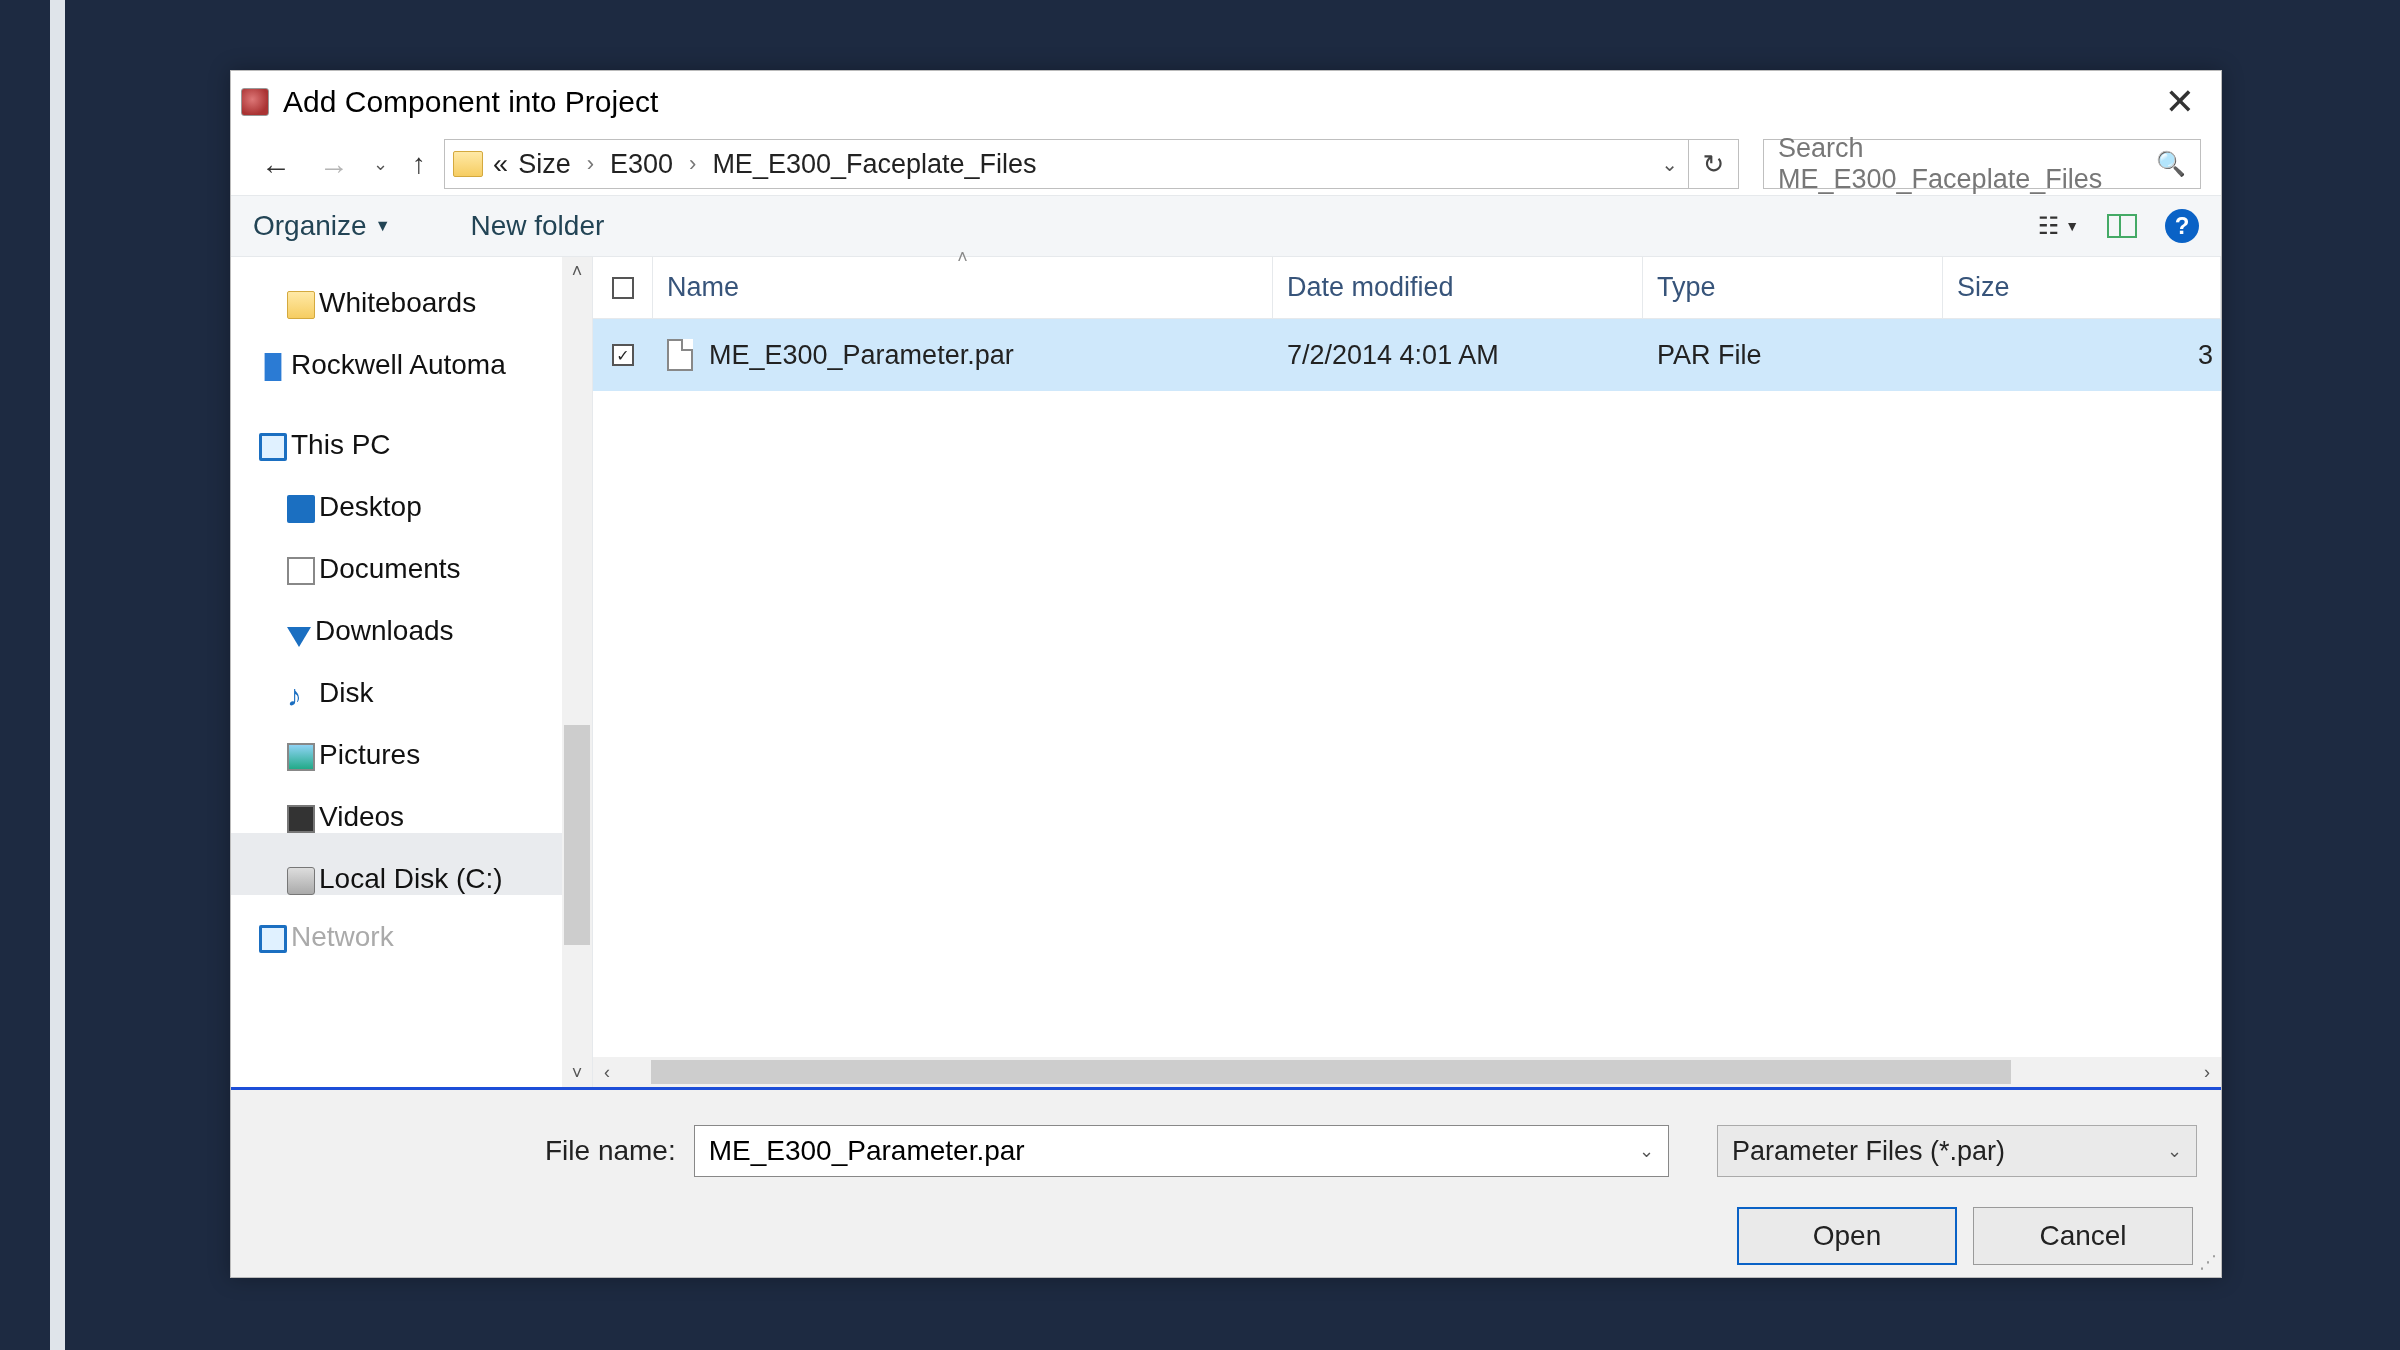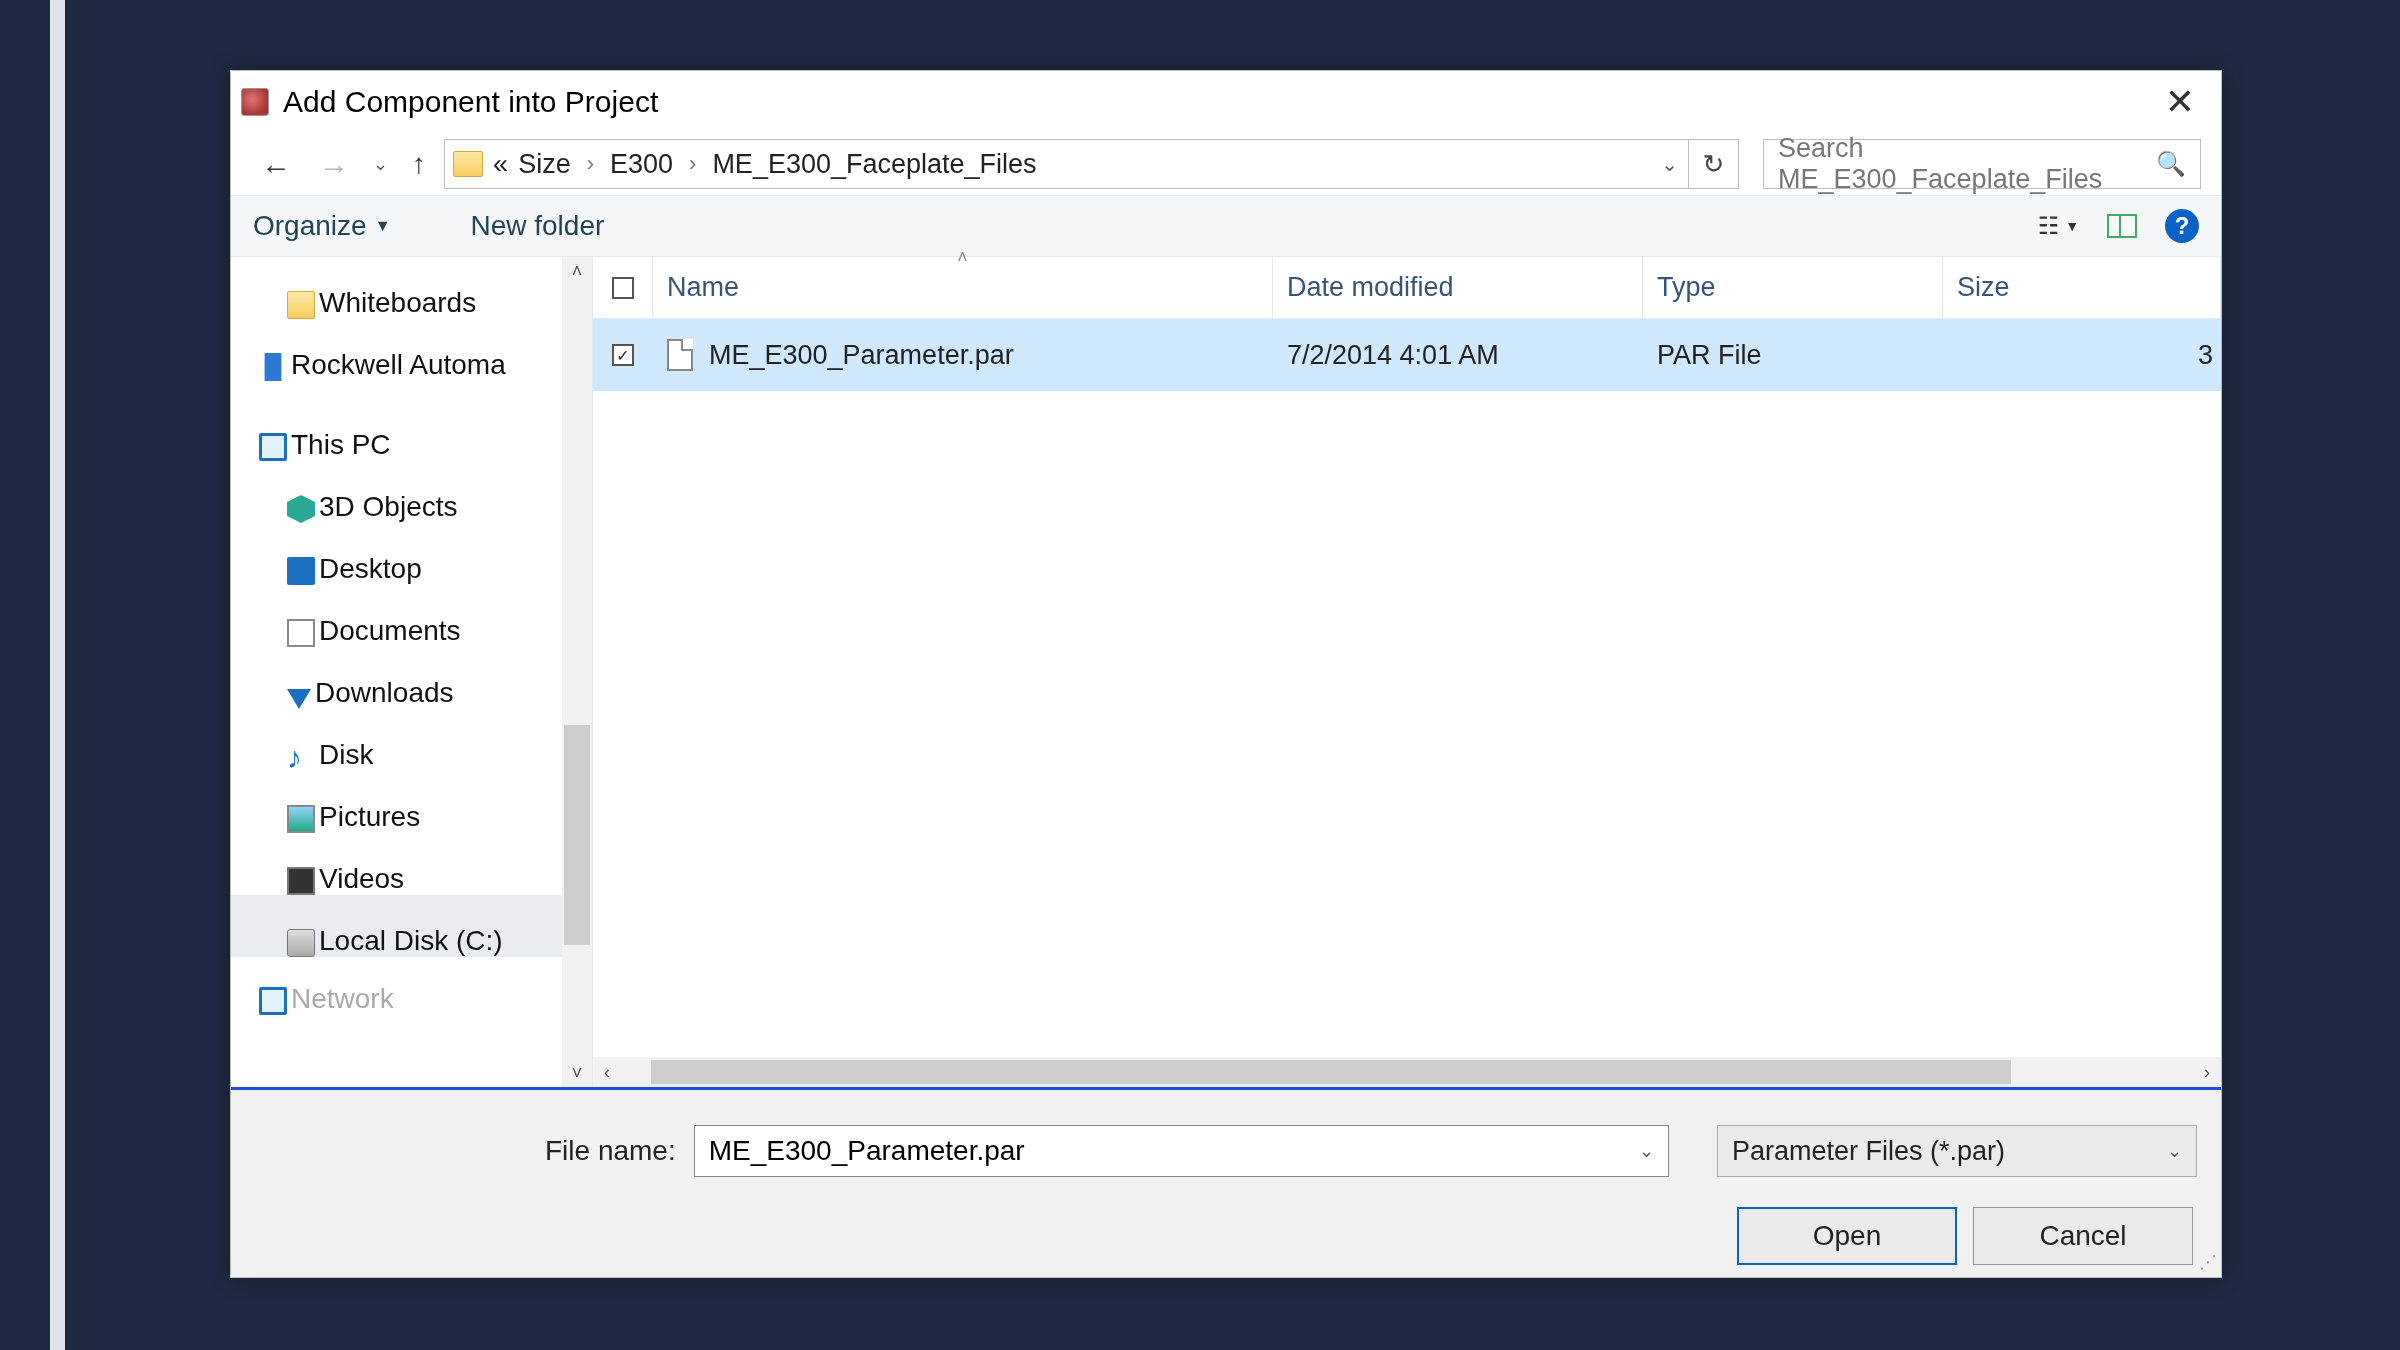--- a/index.html
+++ b/index.html
@@ -160,24 +160,20 @@
           <div class="nitem">
             <span class="ic ic-building"></span>
             <span>Rockwell Automa</span>
           </div>
           <div style="height: 18px;"></div>
           <div class="nitem">
             <span class="ic ic-monitor"></span>
             <span>This PC</span>
           </div>
           <div class="nitem indent">
-            <span class="ic ic-cube"></span>
-            <span>3D Objects</span>
-          </div>
-          <div class="nitem indent">
             <span class="ic ic-desktop"></span>
             <span>Desktop</span>
           </div>
           <div class="nitem indent">
             <span class="ic ic-doc"></span>
             <span>Documents</span>
           </div>
           <div class="nitem indent">
             <span class="ic ic-dl"></span>
             <span>Downloads</span>

